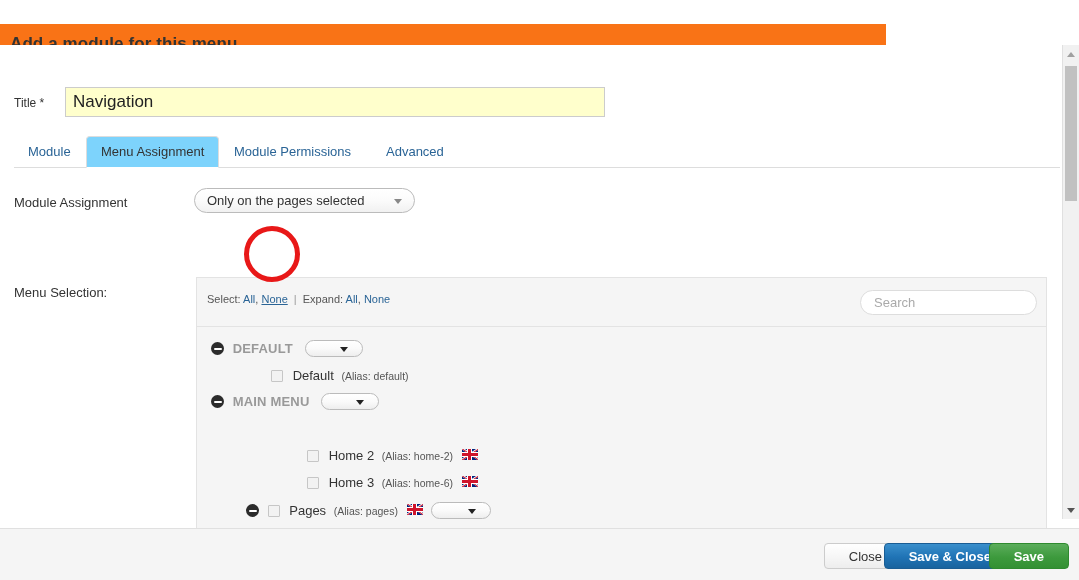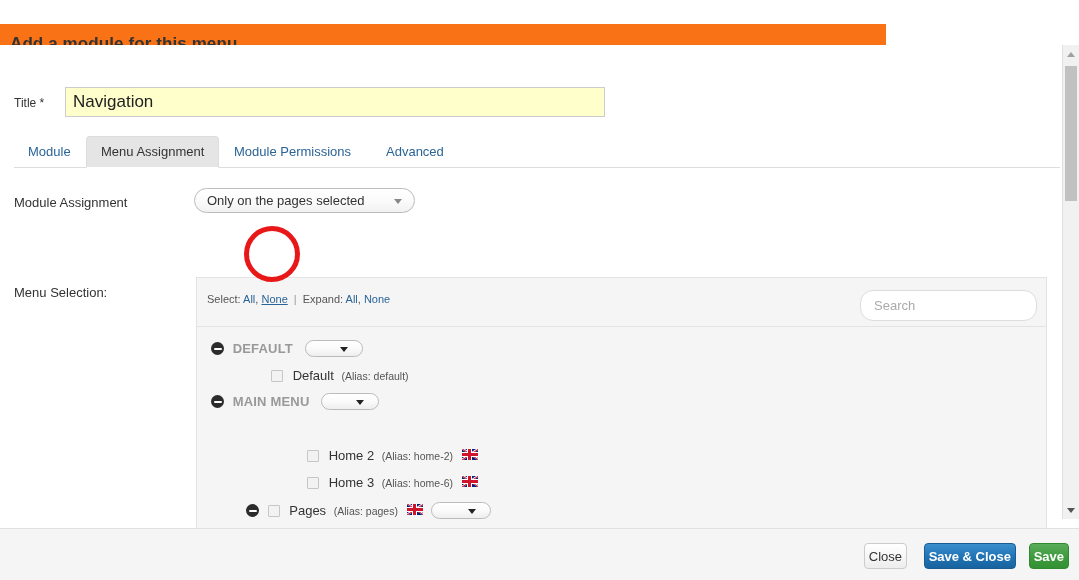--- a/index.html
+++ b/index.html
@@ -86,21 +86,21 @@
     line-height: 31px;
     padding: 0 14px;
     font-size: 13px;
     color: #2a6496;
     box-sizing: border-box;
     cursor: pointer;
     white-space: nowrap;
   }
   .tab.active {
     color: #333333;
-    background: #e5e5e5;
+    background: #7dd3fc;
     border: 1px solid #dddddd;
     border-bottom: 1px solid #ffffff;
     border-radius: 4px 4px 0 0;
     height: 32px;
     line-height: 30px;
   }
 
   
   .ma-label {
     position: absolute;
@@ -174,21 +174,21 @@
     cursor: pointer;
   }
   .select-links a.hovered {
     text-decoration: underline;
   }
   .sep { color: #999999; padding: 0 3px; }
 
   .search-box {
     position: absolute;
     left: 663px; top: 12px;
-    width: 177px; height: 31px;
+    width: 177px; height: 25px;
     border: 1px solid #dddddd;
     border-radius: 13px;
     background: #ffffff;
     box-sizing: border-box;
     font-family: "Liberation Sans", sans-serif;
     font-size: 13px;
     color: #333333;
     padding: 0 13px;
     outline: none;
   }
@@ -350,21 +350,21 @@
     position: absolute;
     top: 14px;
     height: 26px;
     line-height: 25px;
     text-align: center;
     font-family: "Liberation Sans", sans-serif;
     font-size: 13px;
     border-radius: 4px;
     box-sizing: border-box;
     cursor: pointer;
-    padding: 0 4px;
+    padding: 0 24px;
     white-space: nowrap;
   }
   .btn-close {
     right: 172px;
     background: linear-gradient(to bottom, #ffffff 0%, #f7f7f7 50%, #ededed 100%);
     border: 1px solid #cccccc;
     color: #333333;
   }
   .btn-saveclose {
     right: 63px;

